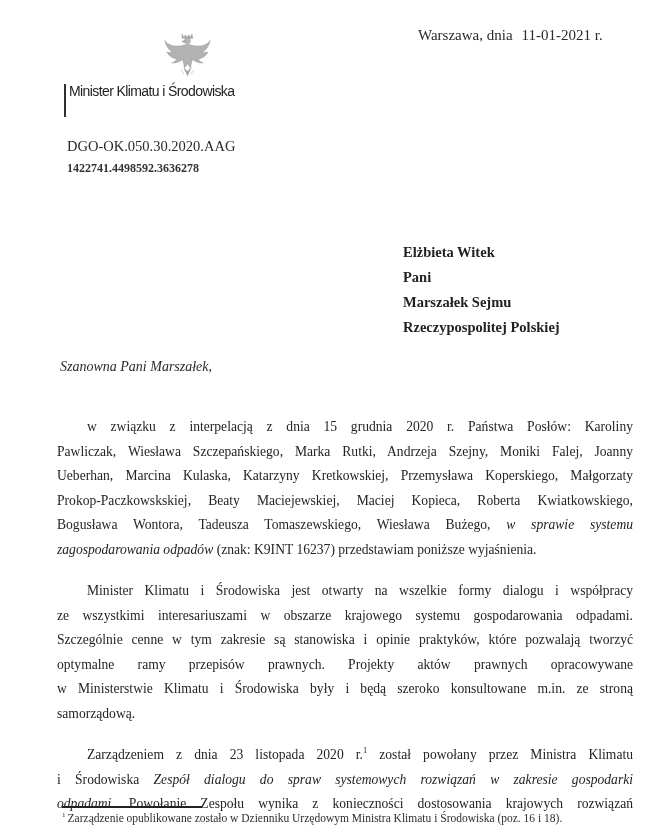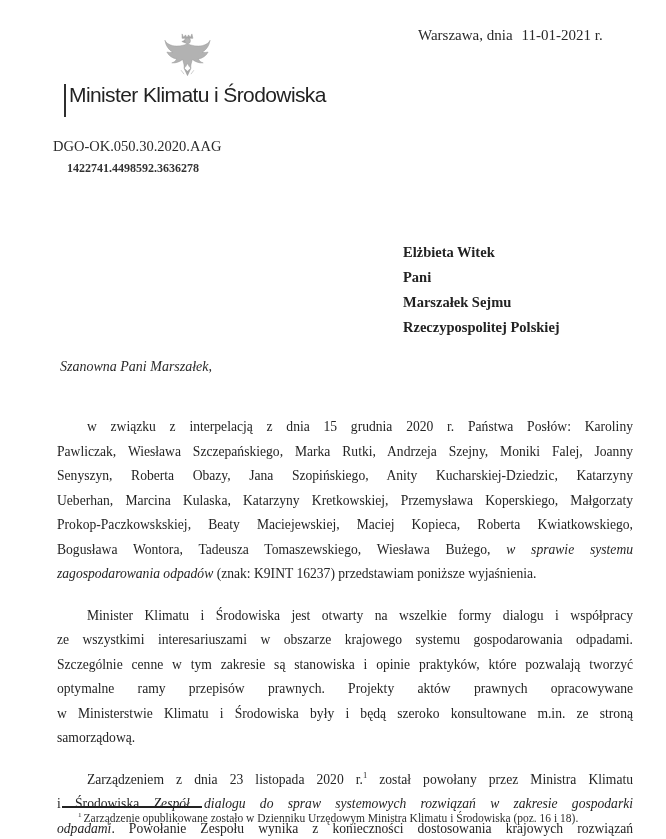--- a/index.html
+++ b/index.html
@@ -18,25 +18,25 @@
     font-size: 15px; color: #2a2a2a; white-space: nowrap;
   }
   .date-line .date-value { margin-left: 9px; font-family: Liberation Serif, serif; }
   .cursor-bar {
     position: absolute; left: 64px; top: 84px;
     width: 1.5px; height: 33px; background: #2f2f2f;
   }
   .minister-title {
     position: absolute; left: 69px; top: 83px; margin: 0;
     font-family: "Liberation Sans", sans-serif;
-    font-size: 21px; font-weight: 400; letter-spacing: -0.6px;
+    font-size: 14px; font-weight: 400; letter-spacing: -0.6px;
     color: #232323; white-space: nowrap;
   }
   .ref-number {
-    position: absolute; left: 53px; top: 138px;
+    position: absolute; left: 67px; top: 138px;
     font-size: 14.5px; color: #2a2a2a; white-space: nowrap;
   }
   .doc-id {
     position: absolute; left: 67px; top: 161px;
     font-size: 12px; color: #333; white-space: nowrap; font-weight: bold;
   }
   
   .recipient {
     position: absolute; left: 403px; top: 240px;
     font-size: 14.5px; font-weight: bold; line-height: 25px;
@@ -57,21 +57,21 @@
   .line.last { text-align-last: left; }
   .line.indent { text-indent: 30px; margin-top: 17px; }
   .italic { font-style: italic; }
   sup { font-size: 0.62em; line-height: 0; }
   
   .footnote-rule {
     position: absolute; left: 62px; top: 806px;
     width: 140px; height: 1.6px; background: #222;
   }
   .footnote {
-    position: absolute; left: 78px; top: 812px;
+    position: absolute; left: 62px; top: 812px;
     font-size: 11.5px; color: #2e2e2e; white-space: nowrap;
   }
   .footnote .fn-text { margin-left: 2px; }
 </style>
 </head>
 <body>
 
 <div class="page">
 
   <svg class="emblem" viewBox="0 0 100 110" aria-hidden="true">
@@ -120,21 +120,20 @@
       <div>Marszałek Sejmu</div>
       <div>Rzeczypospolitej Polskiej</div>
     </div>
 
   <div class="salutation">Szanowna Pani Marszałek,</div>
 
   <div class="body-text">
       <div class="paragraph">
         <div class="line indent"><span>w związku z interpelacją z dnia 15 grudnia 2020 r. Państwa Posłów: Karoliny</span></div>
         <div class="line"><span>Pawliczak, Wiesława Szczepańskiego, Marka Rutki, Andrzeja Szejny, Moniki Falej, Joanny</span></div>
-        <div class="line"><span>Senyszyn, Roberta Obazy, Jana Szopińskiego, Anity Kucharskiej-Dziedzic, Katarzyny</span></div>
         <div class="line"><span>Ueberhan, Marcina Kulaska, Katarzyny Kretkowskiej, Przemysława Koperskiego, Małgorzaty</span></div>
         <div class="line"><span>Prokop-Paczkowskskiej, Beaty Maciejewskiej, Maciej Kopieca, Roberta Kwiatkowskiego,</span></div>
         <div class="line"><span>Bogusława Wontora, Tadeusza Tomaszewskiego, Wiesława Bużego, </span><span class="italic">w sprawie systemu</span></div>
         <div class="line last"><span class="italic">zagospodarowania odpadów </span><span>(znak: K9INT 16237) przedstawiam poniższe wyjaśnienia.</span></div>
       </div>
       <div class="paragraph">
         <div class="line indent"><span>Minister Klimatu i Środowiska jest otwarty na wszelkie formy dialogu i współpracy</span></div>
         <div class="line"><span>ze wszystkimi interesariuszami w obszarze krajowego systemu gospodarowania odpadami.</span></div>
         <div class="line"><span>Szczególnie cenne w tym zakresie są stanowiska i opinie praktyków, które pozwalają tworzyć</span></div>
         <div class="line"><span>optymalne ramy przepisów prawnych. Projekty aktów prawnych opracowywane</span></div>

